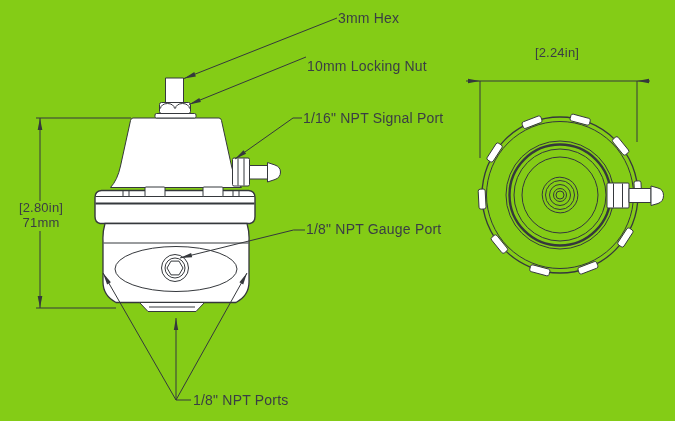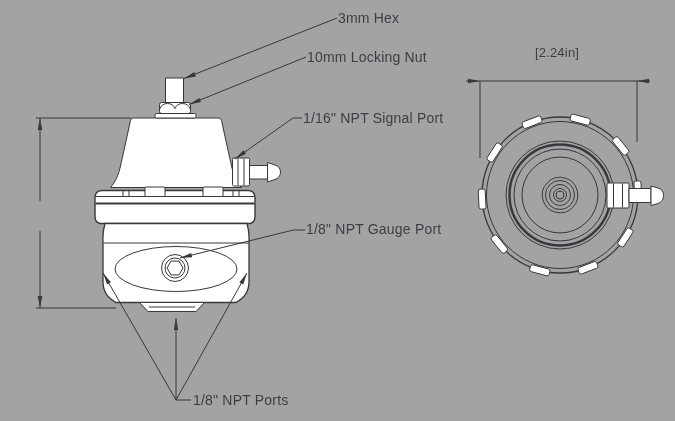--- a/index.html
+++ b/index.html
@@ -1,17 +1,17 @@
 <!DOCTYPE html>
 <html><head>
 <meta charset="utf-8">
 <style>
   html,body{margin:0;padding:0;background:#fff;}
   #stage{
-    position:relative;width:675px;height:421px;background:#a3a3a3;
+    position:relative;width:675px;height:421px;background:#84cc16;
     font-family:"Liberation Sans","DejaVu Sans",sans-serif;overflow:hidden;
   }
   #drawing-svg{position:absolute;left:0;top:0;}
   .callout{
     position:absolute;color:#3a3e44;font-size:14px;line-height:16px;
     letter-spacing:.2px;white-space:nowrap;
   }
   .dim{
     position:absolute;color:#3a3e44;font-size:13px;line-height:15px;
     text-align:center;letter-spacing:.2px;white-space:nowrap;
@@ -156,26 +156,30 @@
         <line x1="480" y1="81" x2="480" y2="158"></line>
         <line x1="637" y1="81" x2="637" y2="142"></line>
         <polygon points="480,81 468,78.8 468,83.2" fill="#35383c" stroke="none"></polygon>
         <polygon points="637,81 649,78.8 649,83.2" fill="#35383c" stroke="none"></polygon>
       </g>
     </g>
   </svg>
 
   <div class="callout" style="left:338px;top:10px">3mm Hex</div>
 
-  <div class="callout" style="left:307px;top:49px">10mm Locking Nut</div>
+  <div class="callout" style="left:307px;top:58px">10mm Locking Nut</div>
 
   <div class="callout" style="left:303px;top:110px">1/16" NPT Signal Port</div>
 
   <div class="callout" style="left:306px;top:221px">1/8" NPT Gauge Port</div>
 
   <div class="callout" style="left:193px;top:392px">1/8" NPT Ports</div>
 
+  <div class="dim" style="left:12px;top:200px;width:58px">
+    <div>[2.80in]</div>
+    <div>71mm</div>
+  </div>
 
   <div class="dim" style="left:517px;top:45px;width:80px">
     <div>[2.24in]</div>
   </div>
 
 </div>
 
 </body></html>

